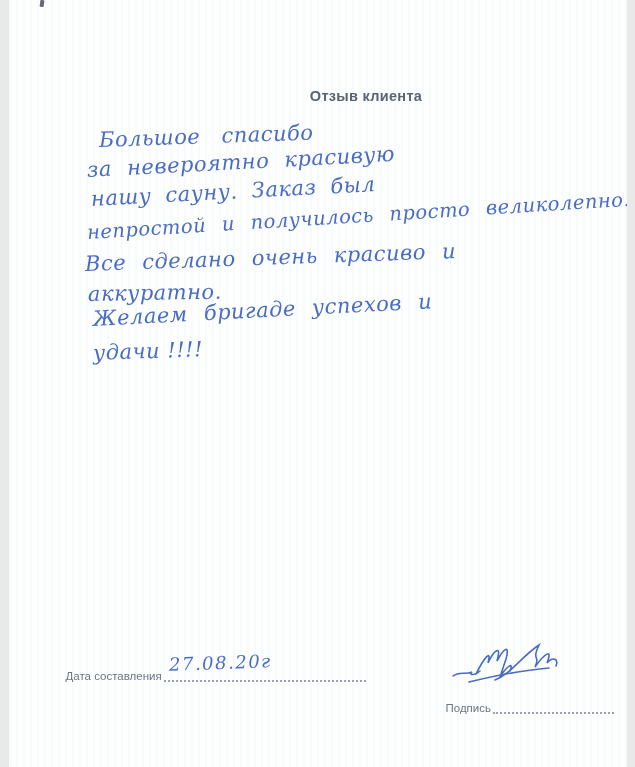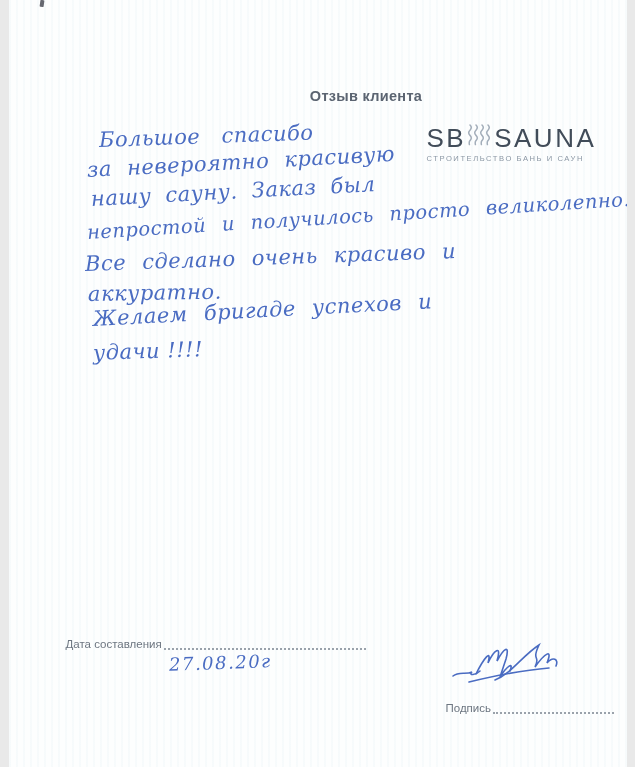--- a/index.html
+++ b/index.html
@@ -52,21 +52,21 @@
   .l4{left:78px;top:221px;font-size:19.5px;transform:rotate(-3.5deg);word-spacing:9px;}
   .l5{left:76px;top:252px;font-size:21px;transform:rotate(-2deg);word-spacing:9px;}
   .l6{left:79px;top:282px;font-size:21px;transform:rotate(-1deg);}
   .l7{left:84px;top:307px;font-size:21px;transform:rotate(-3deg);word-spacing:9px;}
   .l8{left:84px;top:341px;font-size:21px;transform:rotate(-2deg);}
   
   .form-row{
     position:absolute;display:flex;align-items:flex-end;
     font-size:11.5px;color:#6d7681;
   }
-  .row-date{left:57px;top:636px;width:300px;}
+  .row-date{left:57px;top:668px;width:300px;}
   .row-sig{left:437px;top:700px;width:168px;}
   .leader{
     flex:1 1 auto;height:12px;margin-left:2px;
     border-bottom:2px dotted #9aa2ab;
   }
   .hand-date{
     position:absolute;left:160px;top:652px;
     font-family:"DejaVu Serif", serif;font-style:italic;
     font-size:18px;color:var(--ink,#4a6cc2);
     transform:rotate(-2deg);letter-spacing:1.5px;white-space:nowrap;
@@ -75,37 +75,20 @@
 </style>
 </head>
 <body>
 
 <div class="page">
 
   <div class="speck"></div>
 
   <div class="title">Отзыв клиента</div>
 
-  <div class="logo">
-    <div class="logo-row">
-      <span class="logo-word">SB</span>
-      <span class="steam">
-        <svg width="24" height="22" viewBox="0 0 24 22" fill="none">
-          <g stroke="#a3aeba" stroke-width="1.5" stroke-linecap="round">
-            <path d="M3 1 q2.6 2.6 0 5.2 q-2.6 2.6 0 5.2 q2.6 2.6 0 5.2 q-1.2 1.4 -0.6 4"></path>
-            <path d="M9 1 q2.6 2.6 0 5.2 q-2.6 2.6 0 5.2 q2.6 2.6 0 5.2 q-1.2 1.4 -0.6 4"></path>
-            <path d="M15 1 q2.6 2.6 0 5.2 q-2.6 2.6 0 5.2 q2.6 2.6 0 5.2 q-1.2 1.4 -0.6 4"></path>
-            <path d="M21 1 q2.6 2.6 0 5.2 q-2.6 2.6 0 5.2 q2.6 2.6 0 5.2 q-1.2 1.4 -0.6 4"></path>
-          </g>
-        </svg>
-      </span>
-      <span class="logo-word">SAUNA</span>
-    </div>
-    <div class="tagline">СТРОИТЕЛЬСТВО БАНЬ И САУН</div>
-  </div>
 
   <div class="hand l1">Большое спасибо</div>
   <div class="hand l2">за невероятно красивую</div>
   <div class="hand l3">нашу сауну. Заказ был</div>
   <div class="hand l4">непростой и получилось просто великолепно.</div>
   <div class="hand l5">Все сделано очень красиво и</div>
   <div class="hand l6">аккуратно.</div>
   <div class="hand l7">Желаем бригаде успехов и</div>
   <div class="hand l8">удачи !!!!</div>
 

